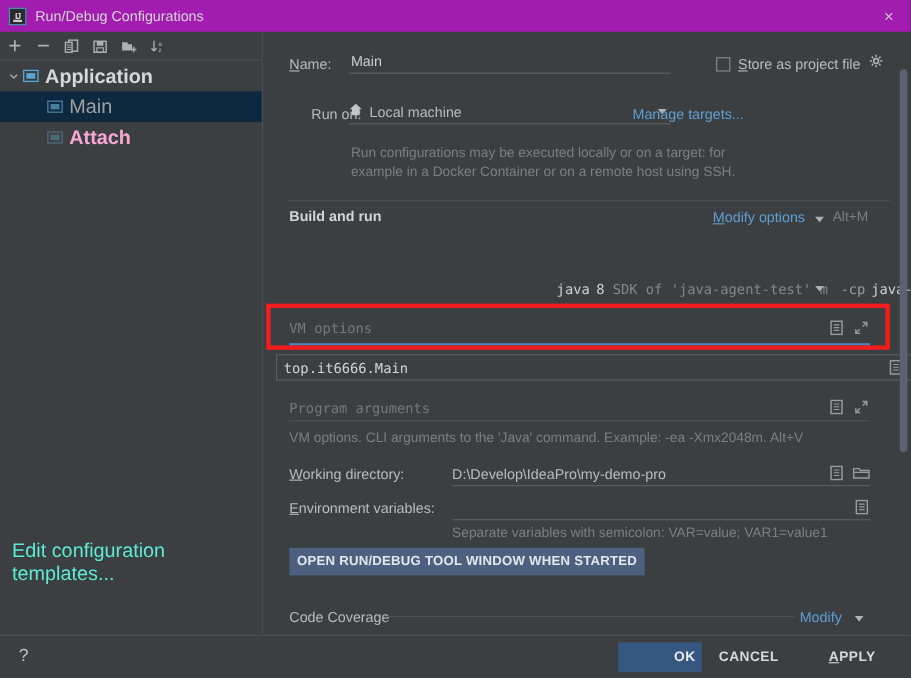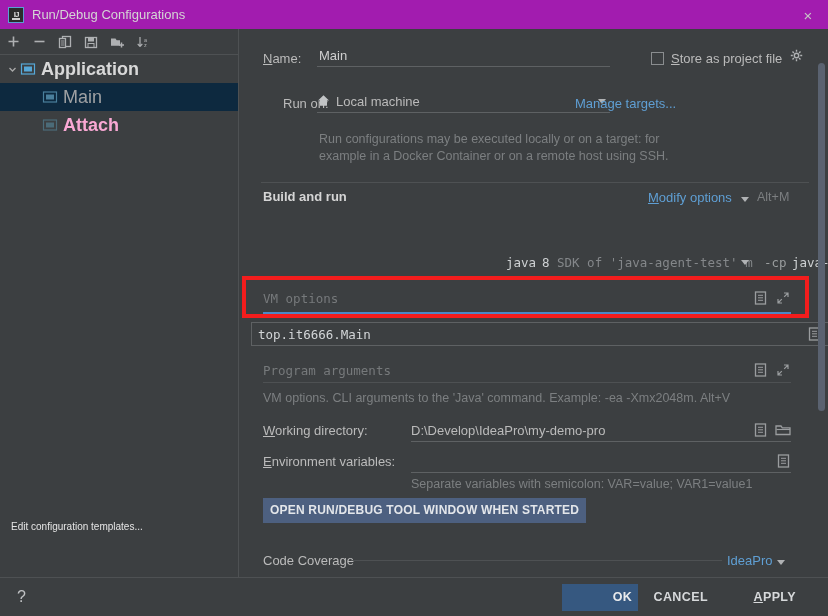--- a/index.html
+++ b/index.html
@@ -63,22 +63,22 @@
   .arrow.empty { visibility: hidden; }
   .arrow.collapsed svg { transform: rotate(-90deg); }
   .node-icon { width: 16px; height: 16px; margin-right: 5px; flex: 0 0 16px; }
   .node-label { font-size: 18px; }
   .node-label.bold { font-weight: bold; color: #d8d8d8; }
   .node-label.dim  { color: #9fa1a3; }
   .node-label.dimmer { color: #f9a8d4; font-weight: bold; }
   .node-indent { width: 22px; flex: 0 0 22px; }
 
   .edit-templates {
-    position: absolute; left: 11px; bottom: 45px; font-size: 10px;
-    color: #e5e5e5; cursor: pointer;
+    position: absolute; left: 11px; bottom: 45px; font-size: 18px;
+    color: #5eead4; cursor: pointer;
   }
 
   
   .vsep {
     position: absolute; top: 29px; left: 238px; width: 1px; bottom: 39px;
     background: #4e5153;
   }
 
   
   .main {
@@ -393,21 +393,21 @@
           <path d="M4 4.3h5M4 6.8h5M4 9.3h5" stroke="#9a9d9f" stroke-width="1"></path>
         </svg>
       </span>
     </div>
     <div class="hint" style="position:absolute; left:172px; top:448px;text-align:right;">Separate variables with semicolon: VAR=value; VAR1=value1</div>
 
     <div class="toggle-btn" style="left:24px; top:469px;">OPEN RUN/DEBUG TOOL WINDOW WHEN STARTED</div>
 
     <div class="lbl" style="position:absolute; left:24px; top:524px;">Code Coverage</div>
     <div class="sep-line" style="position:absolute; left:112px; top:531px; width:371px;"></div>
-    <div class="link" style="position:absolute; left:488px; top:524px;">IdeaPro</div>
+    <div class="link" style="position:absolute; left:488px; top:524px;">Modify</div>
     <span class="dropdown-arrow" style="position:absolute; left:538px; top:531px;"></span>
 
     <div class="scrollbar"></div>
   </div>
 
   <div class="bottombar">
     <div class="help-btn">?</div>
     <div class="btn primary" style="position:absolute; right:190px;">OK</div>
     <div class="btn flat" style="position:absolute; right:110px;">CANCEL</div>
     <div class="btn flat" style="position:absolute; right:22px;"><u>A</u>PPLY</div>

